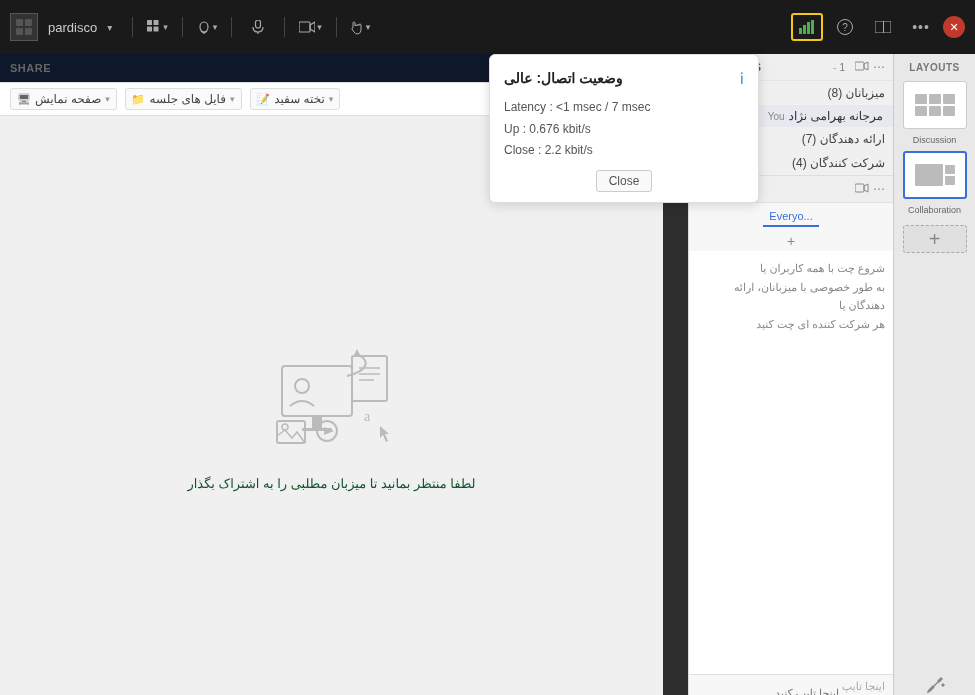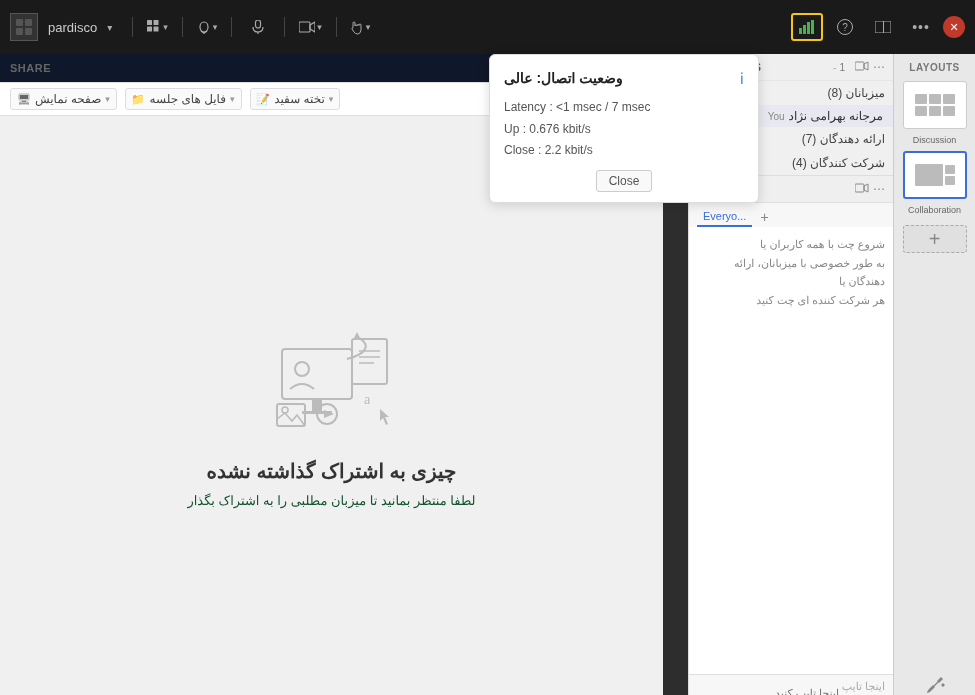--- a/index.html
+++ b/index.html
@@ -230,20 +230,21 @@
     }
     .chat-icon-btn {
       color: #888; font-size: 12px; cursor: pointer; margin-left: 4px;
     }
 
     .chat-tabs {
       display: flex; align-items: center;
       padding: 4px 8px 0;
       background: #f7f7f7;
       gap: 4px;
+      flex-direction: column;
     }
     .chat-tab {
       font-size: 11px; color: #555; padding: 3px 6px;
       cursor: pointer; border-bottom: 2px solid transparent;
     }
     .chat-tab.active {
       color: #3a6fdb;
       border-bottom: 2px solid #3a6fdb;
     }
     .chat-tab-add {
@@ -466,21 +467,20 @@
 
           <rect x="25" y="85" width="28" height="22" rx="2" fill="none" stroke="#bbb" stroke-width="2"></rect>
           <circle cx="33" cy="91" r="3" fill="none" stroke="#bbb" stroke-width="1.5"></circle>
           <path d="M25 100 L33 94 L40 102 L45 96 L53 107" fill="none" stroke="#bbb" stroke-width="1.5"></path>
 
           <text x="112" y="85" font-size="14" fill="#bbb" font-family="serif">a</text>
 
           <path d="M128 90 L128 102 L131 99 L134 106 L136 105 L133 98 L137 98 Z" fill="#bbb"></path>
         </svg>
       </div>
-      <div class="empty-title">چیزی به اشتراک گذاشته نشده</div>
       <div class="empty-subtitle">لطفا منتظر بمانید تا میزبان مطلبی را به اشتراک بگذار</div>
     </div>
   </div>
 
   <div class="right-panel">
 
     <div class="connection-popup">
       <div class="popup-header">
         <span class="popup-title">وضعیت اتصال: عالی</span>
         <span class="popup-info-icon">ℹ</span>

